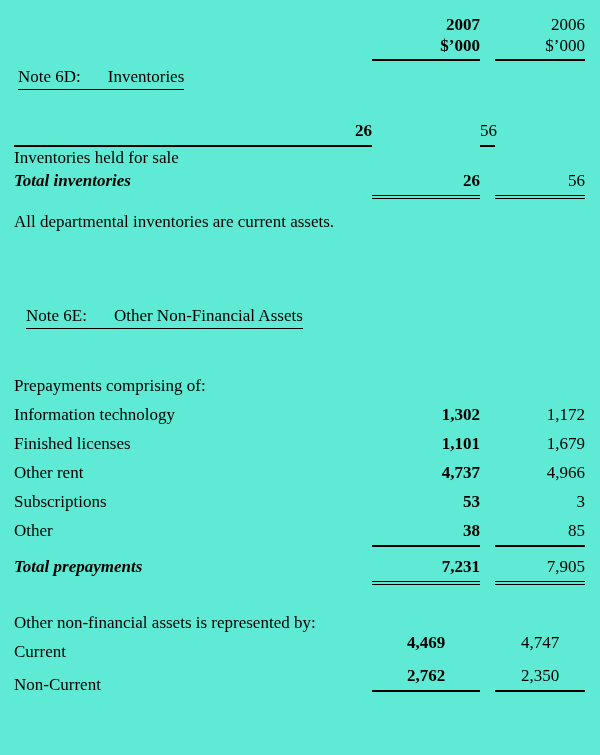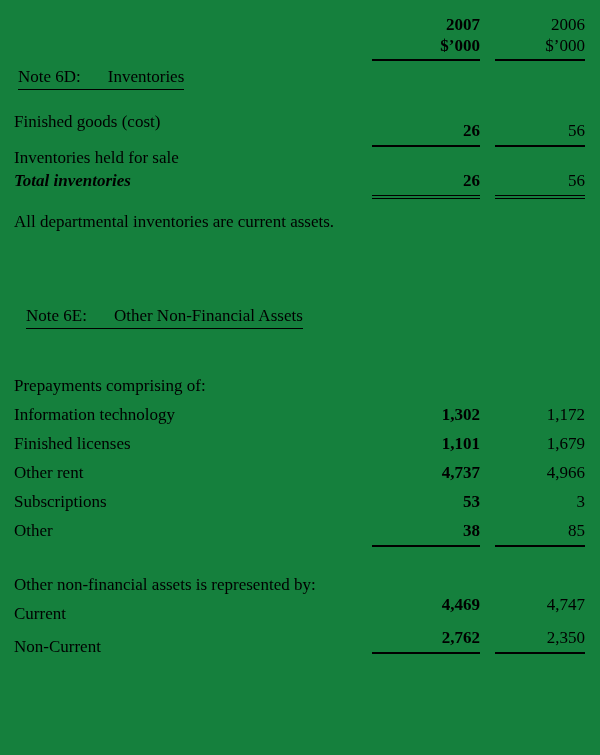--- a/index.html
+++ b/index.html
@@ -2,40 +2,40 @@
 <html><head>
 <meta charset="utf-8">
 <style>
   html, body { margin: 0; padding: 0; background: #fff; }
   .page {
     position: relative;
     width: 600px;
     height: 755px;
     box-sizing: border-box;
     padding: 8px 15px 0 14px;
-    background: #15803d;
+    background: #5eead4;
     color: #000;
     font-family: "Liberation Serif", "DejaVu Serif", serif;
     font-size: 17px;
     line-height: 22px;
     overflow: hidden;
   }
   .row {
     display: grid;
     grid-template-columns: 1fr 108px 15px 90px;
     align-items: baseline;
   }
   .lbl { text-align: left; }
   .cell { text-align: right; position: relative; }
   .b  { font-weight: bold; }
   .bi { font-weight: bold; font-style: italic; }
   .u  { border-bottom: 2px solid #000; padding-bottom: 3px; }
   .uu { border-bottom: 4px double #000; padding-bottom: 3px; }
   .shift-down { top: 9px; }
-  .shift-up   { top: -9px; }
+  .shift-up   { top: -9px; text-align: center; }
 
   
   .hdr { margin-top: 6px; }
   .hdrcell { border-bottom: 2px solid #000; padding-bottom: 3px; }
   .hdrcell .yr, .hdrcell .unit { display: block; line-height: 21px; }
 
   
   .note { margin-left: 4px; }
   .note-u {
     display: inline-block;
@@ -76,21 +76,20 @@
       <span class="yr">2006</span>
       <span class="unit">$’000</span>
     </div>
   </div>
 
   <div class="note note-6d">
     <span class="note-u"><span>Note 6D:</span><span class="ngap"></span><span>Inventories</span></span>
   </div>
 
   <div class="row r-finished">
-    <div class="lbl">Finished goods (cost)</div>
     <div class="cell b u shift-down">26</div>
     <div></div>
     <div class="cell u shift-down">56</div>
   </div>
 
   <div class="row r-held">
     <div class="lbl">Inventories held for sale</div>
     <div class="cell"></div>
     <div></div>
     <div class="cell"></div>
@@ -139,20 +138,26 @@
     <div class="cell">3</div>
   </div>
 
   <div class="row irow">
     <div class="lbl">Other</div>
     <div class="cell b u">38</div>
     <div></div>
     <div class="cell u">85</div>
   </div>
 
+  <div class="row r-totpre">
+    <div class="lbl bi">Total prepayments</div>
+    <div class="cell b uu">7,231</div>
+    <div></div>
+    <div class="cell uu">7,905</div>
+  </div>
 
   <div class="rep-intro">Other non-financial assets is represented by:</div>
 
   <div class="row r-current">
     <div class="lbl">Current</div>
     <div class="cell b shift-up">4,469</div>
     <div></div>
     <div class="cell shift-up">4,747</div>
   </div>
 

